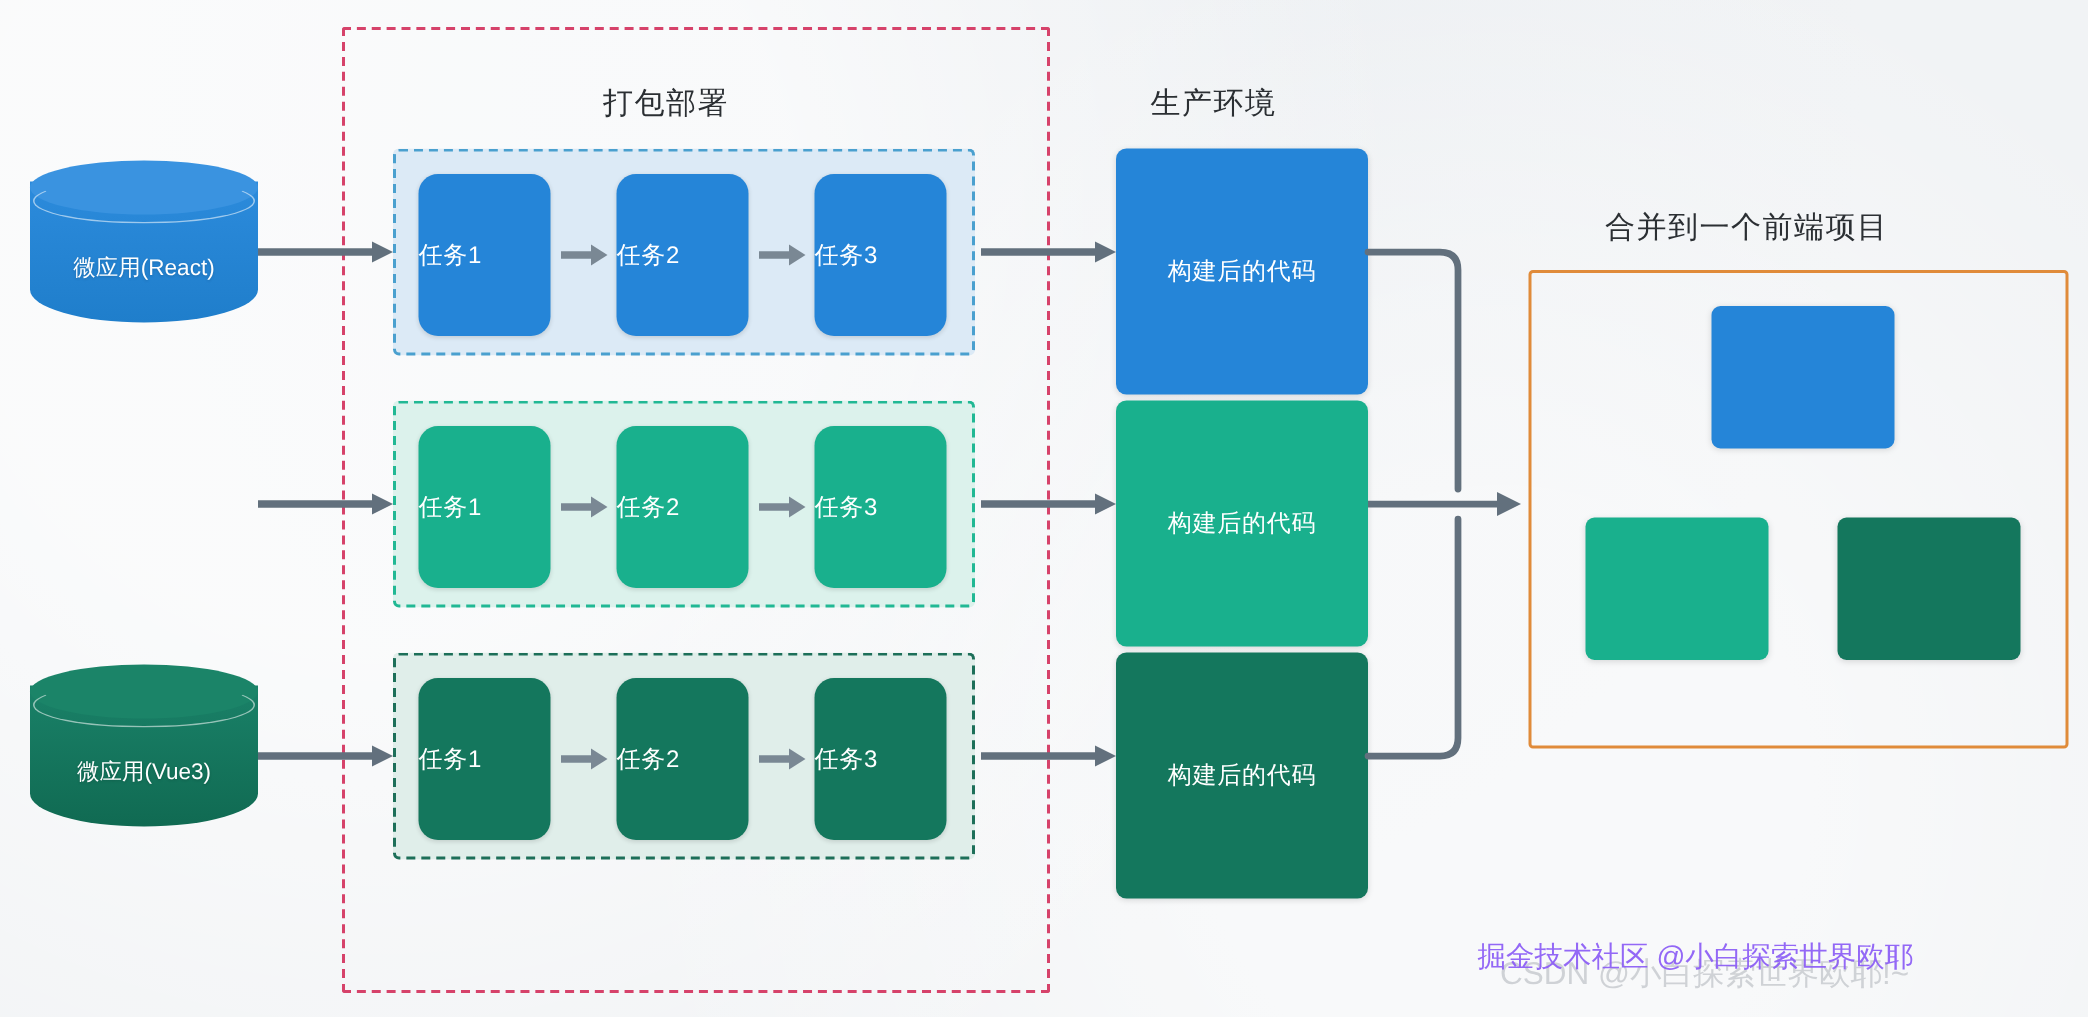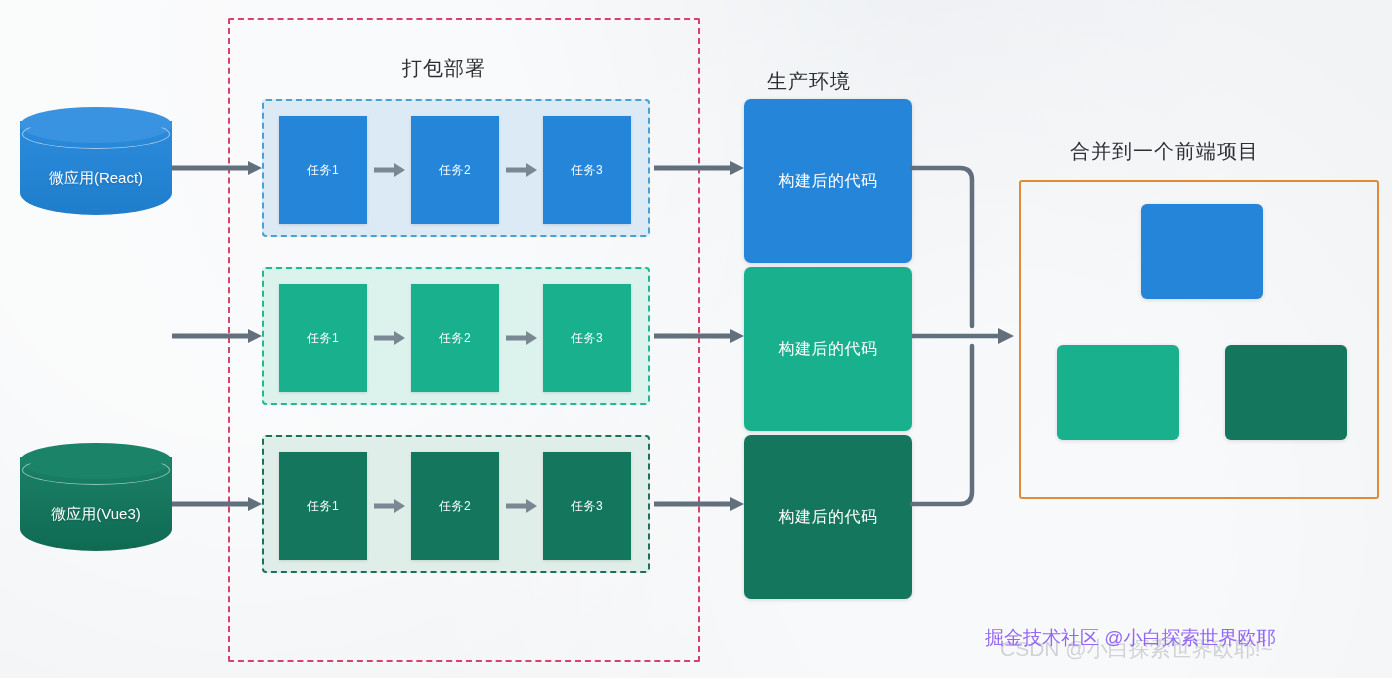--- a/index.html
+++ b/index.html
@@ -95,26 +95,26 @@
     position: absolute;
     width: 388px;
     height: 138px;
     border-radius: 4px;
     box-sizing: border-box;
   }
   .task {
     position: absolute;
     width: 88px;
     height: 108px;
-    border-radius: 0;
+    border-radius: 13px;
     display: flex;
     align-items: center;
-    justify-content: center;
+    justify-content: flex-start;
     color: #ffffff;
-    font-size: 12px;
+    font-size: 16px;
     letter-spacing: 0.5px;
     box-shadow: 0 1px 3px rgba(0,0,0,0.12);
   }
 
   
   .build-box {
     position: absolute;
     width: 168px;
     height: 164px;
     border-radius: 7px;
@@ -161,21 +161,21 @@
 </style>
 </head>
 <body>
 
 <div id="canvas">
 
   <div class="abs deploy-boundary" style="left:228px; top:18px; width:468px; height:640px;"></div>
 
   <div class="abs section-title" style="left:402px; top:55px;">打包部署</div>
 
-  <div class="abs section-title" style="left:767px; top:68px;">生产环境</div>
+  <div class="abs section-title" style="left:767px; top:55px;">生产环境</div>
 
   <div class="abs section-title" style="left:1070px; top:138px; font-size:20px;">合并到一个前端项目</div>
 
   <div class="cyl" style="left:20px; top:107px;">
     <div class="body" style="background:linear-gradient(180deg,#2c8bdc 0%,#1f7ecb 100%);"></div>
     <div class="top" style="background:#3a93e0;"></div>
     <div class="rim"></div>
     <div class="label">微应用(React)</div>
   </div>
 

